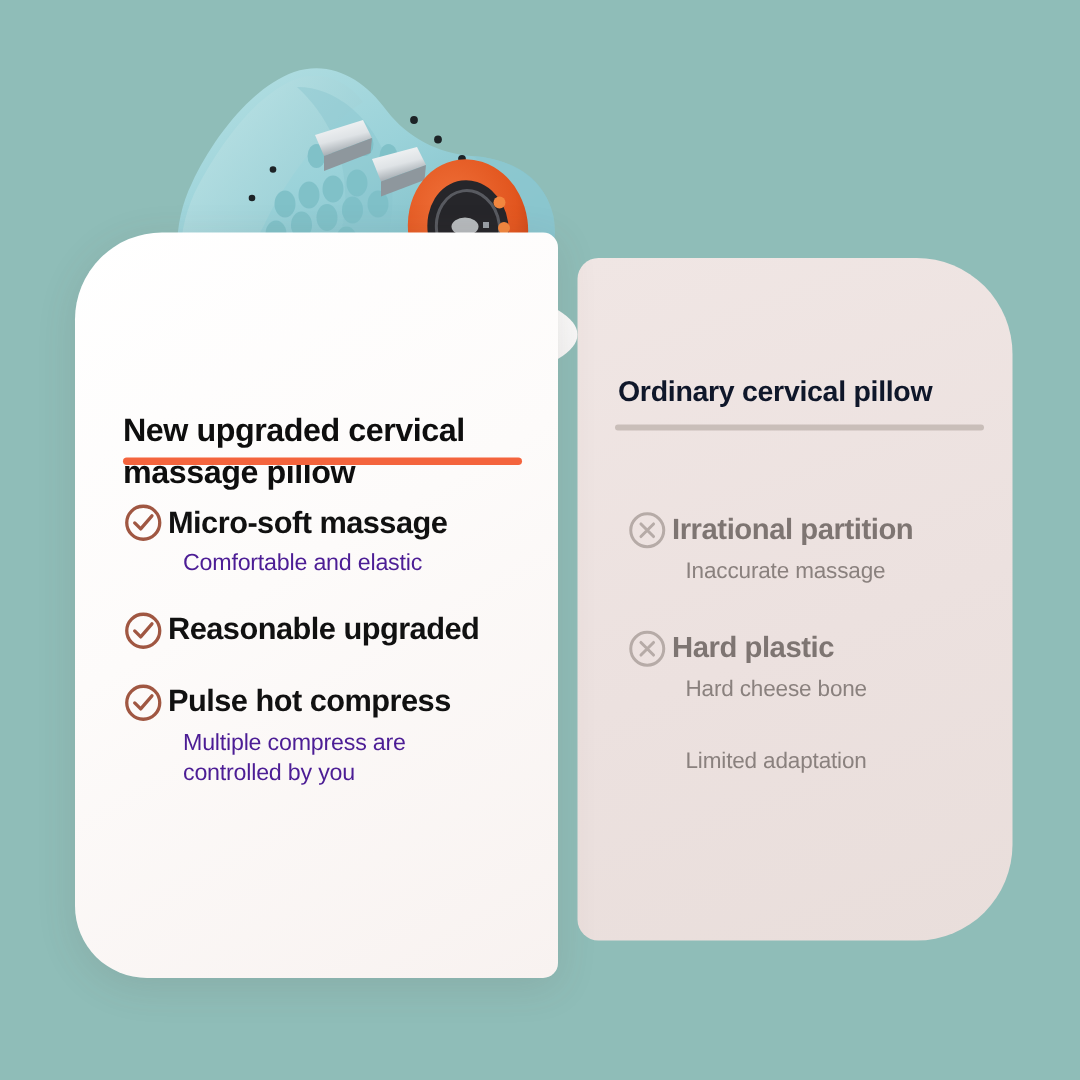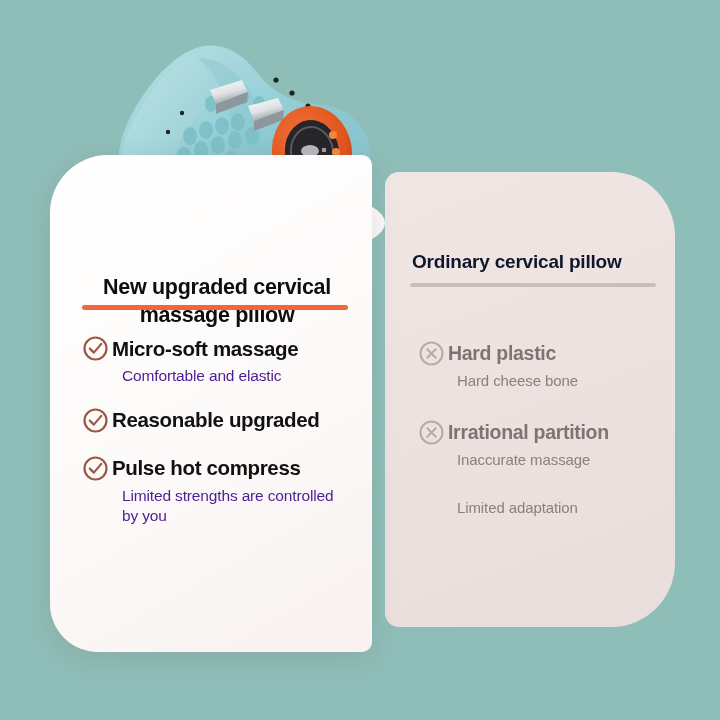--- a/index.html
+++ b/index.html
@@ -59,21 +59,20 @@
     position: absolute;
     left: 82px;
     top: 255px;
     width: 270px;
     font-size: 21.5px;
     font-weight: bold;
     line-height: 1.33;
     letter-spacing: -0.3px;
     color: #0e0e0e;
     z-index: 10;
-    text-align: center;
   }
   .left-underline {
     position: absolute;
     left: 82px;
     top: 305px;
     width: 266px;
     height: 5px;
     border-radius: 3px;
     background: #f4643d;
     z-index: 10;
@@ -312,54 +311,54 @@
     <div class="feat-row">
       <div class="feat-head">
         <span class="icon-wrap">
           <svg viewBox="0 0 27 27" xmlns="http://www.w3.org/2000/svg">
             <circle cx="13.5" cy="13.5" r="11" fill="none" stroke="#a05742" stroke-width="2.2"></circle>
             <path d="M7.8 13.6 L11.8 17.6 L19.3 8.9" fill="none" stroke="#a05742" stroke-width="2.2" stroke-linecap="round" stroke-linejoin="round"></path>
           </svg>
         </span>
         <span class="feat-title">Pulse hot compress</span>
       </div>
-      <div class="feat-sub">Limited strengths are controlled by you</div>
+      <div class="feat-sub">Multiple compress are controlled by you</div>
     </div>
 
   </div>
 
   <h2 class="right-title">Ordinary cervical pillow</h2>
   <div class="right-divider"></div>
 
   <div class="feat-list-right">
 
     <div class="feat-row-right">
       <div class="feat-head">
         <span class="icon-wrap">
           <svg viewBox="0 0 27 27" xmlns="http://www.w3.org/2000/svg">
             <circle cx="13.5" cy="13.5" r="11" fill="none" stroke="#b6aba7" stroke-width="2"></circle>
             <path d="M9.3 9.3 L17.7 17.7 M17.7 9.3 L9.3 17.7" fill="none" stroke="#b6aba7" stroke-width="2" stroke-linecap="round"></path>
           </svg>
         </span>
-        <span class="feat-title-muted">Hard plastic</span>
-      </div>
-      <div class="feat-sub-muted">Hard cheese bone</div>
+        <span class="feat-title-muted">Irrational partition</span>
+      </div>
+      <div class="feat-sub-muted">Inaccurate massage</div>
     </div>
 
     <div class="feat-row-right">
       <div class="feat-head">
         <span class="icon-wrap">
           <svg viewBox="0 0 27 27" xmlns="http://www.w3.org/2000/svg">
             <circle cx="13.5" cy="13.5" r="11" fill="none" stroke="#b6aba7" stroke-width="2"></circle>
             <path d="M9.3 9.3 L17.7 17.7 M17.7 9.3 L9.3 17.7" fill="none" stroke="#b6aba7" stroke-width="2" stroke-linecap="round"></path>
           </svg>
         </span>
-        <span class="feat-title-muted">Irrational partition</span>
-      </div>
-      <div class="feat-sub-muted">Inaccurate massage</div>
+        <span class="feat-title-muted">Hard plastic</span>
+      </div>
+      <div class="feat-sub-muted">Hard cheese bone</div>
     </div>
 
     <div class="feat-row-right">
       <div class="feat-sub-muted">Limited adaptation</div>
     </div>
 
   </div>
 
 </div>
 

